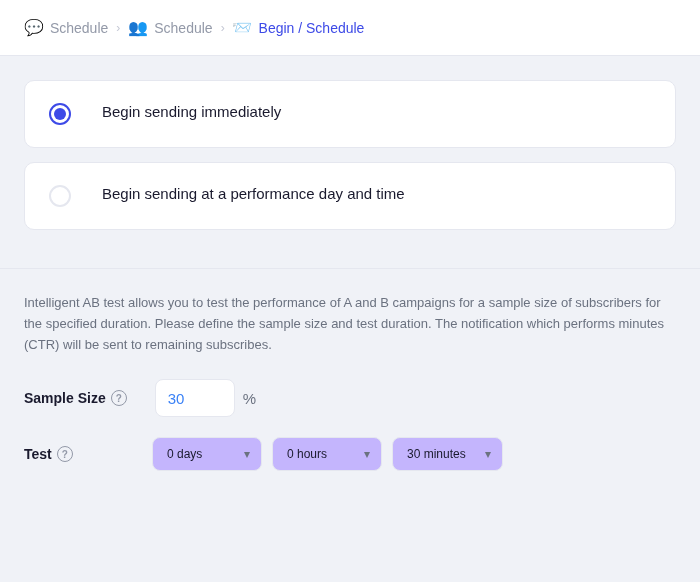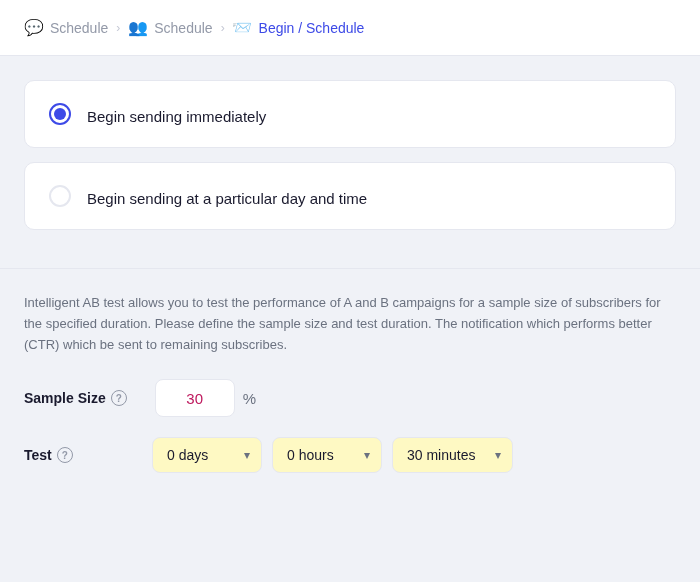--- a/index.html
+++ b/index.html
@@ -47,22 +47,22 @@
     }
 
     
     .option-card {
       background: #fff;
       border: 1.5px solid #e5e7ef;
       border-radius: 10px;
       padding: 22px 24px;
       margin-bottom: 14px;
       display: flex;
-      align-items: flex-end;
-      gap: 16px;
+      align-items: flex-start;
+      gap: 31px;
       cursor: pointer;
     }
 
     
     .radio-outer {
       width: 22px;
       height: 22px;
       border-radius: 50%;
       border: 2px solid #e5e7ef;
       display: flex;
@@ -171,46 +171,46 @@
       gap: 8px;
     }
     .sample-input {
       width: 80px;
       height: 38px;
       border: 1.5px solid #e5e7ef;
       border-radius: 8px;
       padding: 0 12px;
       font-size: 15px;
       font-weight: 500;
-      color: #be185d;
-      text-align: center;
+      color: #3b82f6;
+      text-align: left;
       outline: none;
     }
     .percent-label {
       font-size: 15px;
       color: #6b7280;
     }
 
     
     .delay-selects {
       display: flex;
       gap: 10px;
       align-items: center;
     }
     .select-wrap {
       position: relative;
     }
     .custom-select {
       appearance: none;
       -webkit-appearance: none;
-      background: #fef9c3;
+      background: #c4b5fd;
       border: 1.5px solid #e5e7ef;
       border-radius: 8px;
       padding: 9px 36px 9px 14px;
-      font-size: 14px;
+      font-size: 12px;
       color: #1a1a2e;
       cursor: pointer;
       outline: none;
       min-width: 110px;
     }
     .select-chevron {
       position: absolute;
       right: 12px;
       top: 50%;
       transform: translateY(-50%);
@@ -243,30 +243,30 @@
 
   <div class="option-card">
     <div class="radio-outer selected">
       <div class="radio-inner"></div>
     </div>
     <span class="option-label">Begin sending immediately</span>
   </div>
 
   <div class="option-card">
     <div class="radio-outer"></div>
-    <span class="option-label">Begin sending at a particular day and time</span>
+    <span class="option-label">Begin sending at a performance day and time</span>
   </div>
 
 </div>
 
 <div style="height:1px; background:#e5e7ef; margin: 0 0 0 0;"></div>
 
 <div class="ab-section">
 
-  <p class="ab-description">Intelligent AB test allows you to test the performance of A and B campaigns for a sample size of subscribers for the specified duration. Please define the sample size and test duration. The notification which performs better (CTR) which be sent to remaining subscribes.</p>
+  <p class="ab-description">Intelligent AB test allows you to test the performance of A and B campaigns for a sample size of subscribers for the specified duration. Please define the sample size and test duration. The notification which performs minutes (CTR) will be sent to remaining subscribes.</p>
 
   <div class="form-row">
     <div class="form-label">
       <span>Sample Size</span>
       <div class="help-icon">?</div>
     </div>
     <div class="sample-input-wrap">
       <input type="text" class="sample-input" value="30" style="">
       <span class="percent-label">%</span>
     </div>

